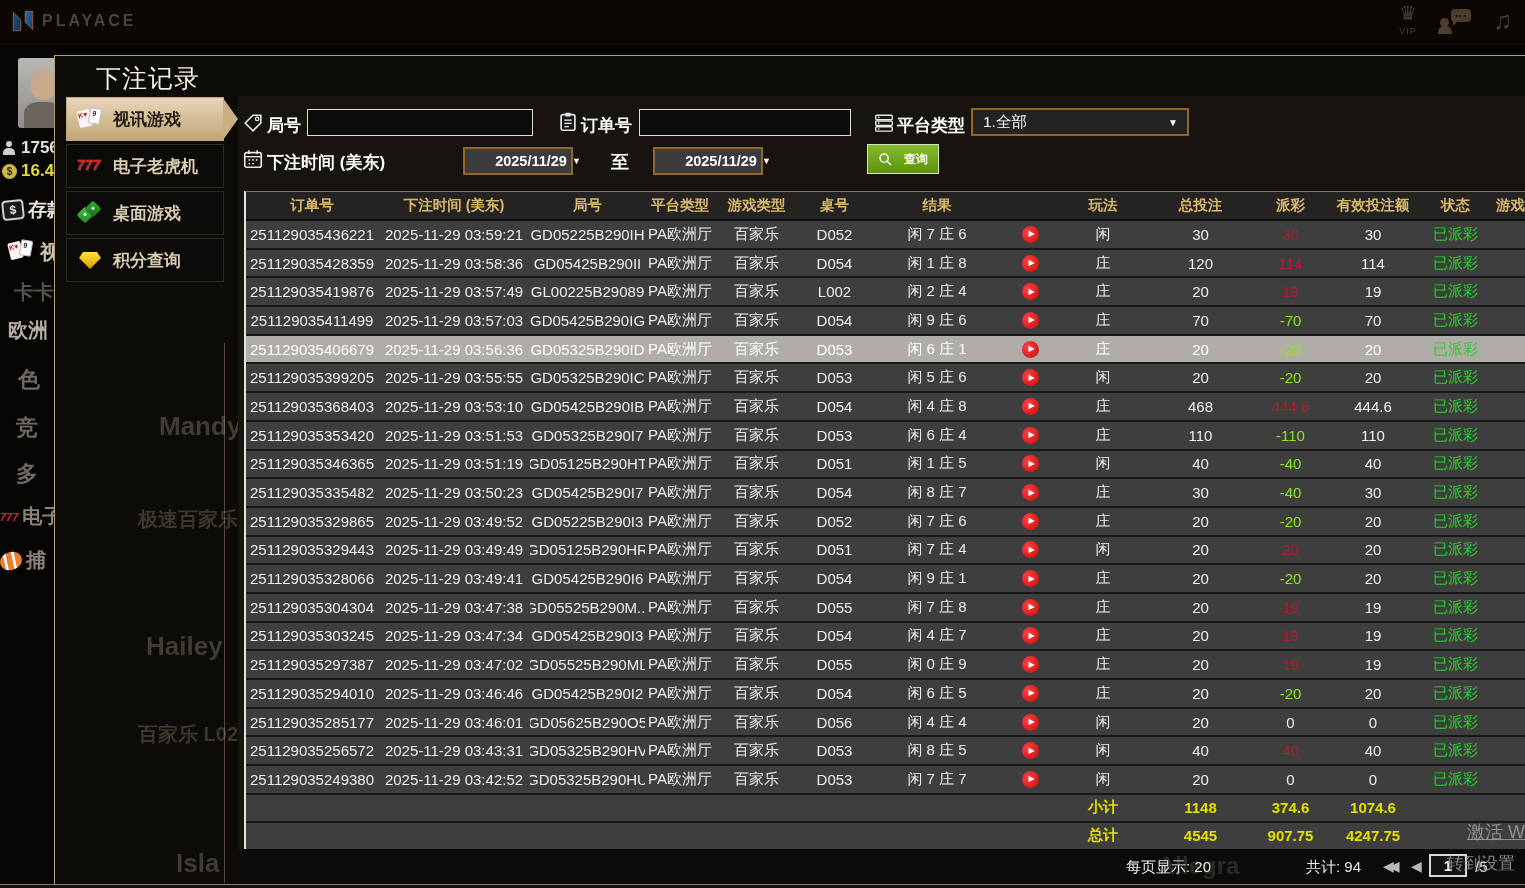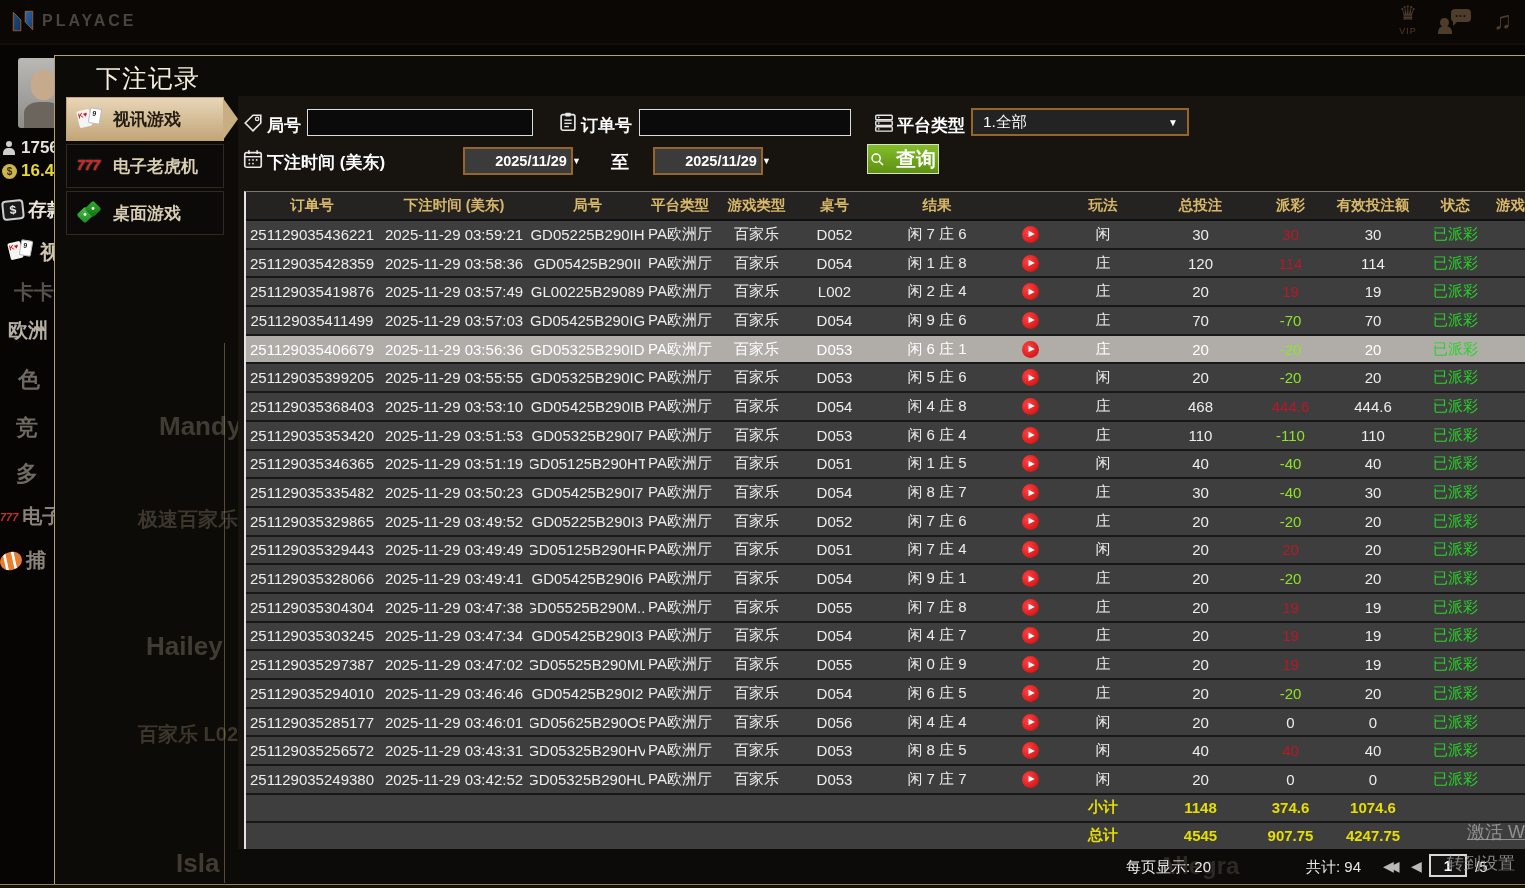--- a/index.html
+++ b/index.html
@@ -83,21 +83,21 @@
   .txt{position:absolute;background:#0a0a0a;border:1px solid #dcdcdc;height:27px;box-sizing:border-box;
        color:#fff;font-size:14px;padding:0 6px;outline:none;}
   .dsel{position:absolute;background:#3b3b3b;border:2px solid #96652a;color:#fff;font-weight:bold;font-size:14.5px;
         display:flex;align-items:center;justify-content:center;gap:5px;box-sizing:border-box;cursor:pointer;padding-left:40px;}
   .dsel .caret{font-size:9px;}
   .psel{position:absolute;background:#232323;border:2px solid #96652a;color:#fff;font-size:15.5px;
         display:flex;align-items:center;box-sizing:border-box;padding:0 26px 0 10px;cursor:pointer;}
   .psel .caret{position:absolute;right:9px;font-size:10px;}
   .qbtn{position:absolute;left:812px;top:88px;width:72px;height:30px;background:linear-gradient(#83bd2b,#5e9110);
         border:1px solid #d6e3bd;display:flex;align-items:center;justify-content:center;gap:11px;color:#fff;
-        font-size:20px;font-weight:bold;box-sizing:border-box;cursor:pointer;}
+        font-size:12px;font-weight:bold;box-sizing:border-box;cursor:pointer;}
   
   .table{position:absolute;left:189px;top:135px;width:1282px;border-left:2px solid #e4e4e4;
          border-bottom:2px solid #e4e4e4;border-top:1px solid #777;box-sizing:content-box;}
   .thead,.tr{display:grid;grid-template-columns:132px 152px 115px 70px 83px 73px 132px 55px 90px 105px 75px 90px 75px minmax(0,1fr);}
   .thead{height:27px;background:#242322;border-bottom:2px solid #101010;}
   .th{display:flex;align-items:center;justify-content:center;color:#dab869;font-weight:bold;font-size:14.5px;
       white-space:nowrap;overflow:hidden;}
   .tr{height:28.7px;background:#3e3e3e;border-bottom:2px solid #181818;box-sizing:border-box;}
   .tr.foot{height:28px;}
   .td{display:flex;align-items:center;justify-content:center;font-size:15px;color:#ededed;white-space:nowrap;overflow:hidden;}
@@ -228,20 +228,26 @@
         </span>
       <span class="lbl">电子老虎机</span>
     </div>
     <div class="sitem">
       <span class="ic">
           <span class="dia d1"></span>
           <span class="dia d2"></span>
         </span>
       <span class="lbl">桌面游戏</span>
     </div>
+    <div class="sitem">
+      <span class="ic">
+          <span class="gem"></span>
+        </span>
+      <span class="lbl">积分查询</span>
+    </div>
   </div>
 
   <svg class="fico" style="left:187px;top:56px;" width="22" height="22" viewBox="0 0 24 24">
     <path d="M3.5 12 L12 3.5 H20.5 V12 L12 20.5 Z" fill="none" stroke="#e8e8e8" stroke-width="1.8"></path>
     <circle cx="16.5" cy="7.5" r="1.8" fill="none" stroke="#e8e8e8" stroke-width="1.4"></circle>
   </svg>
   <div class="flabel" style="left:212px;top:58px;">局号</div>
   <input class="txt" style="left: 252px; top: 53px; width: 226px;">
 
   <svg class="fico" style="left:502px;top:55px;" width="22" height="22" viewBox="0 0 24 24">

